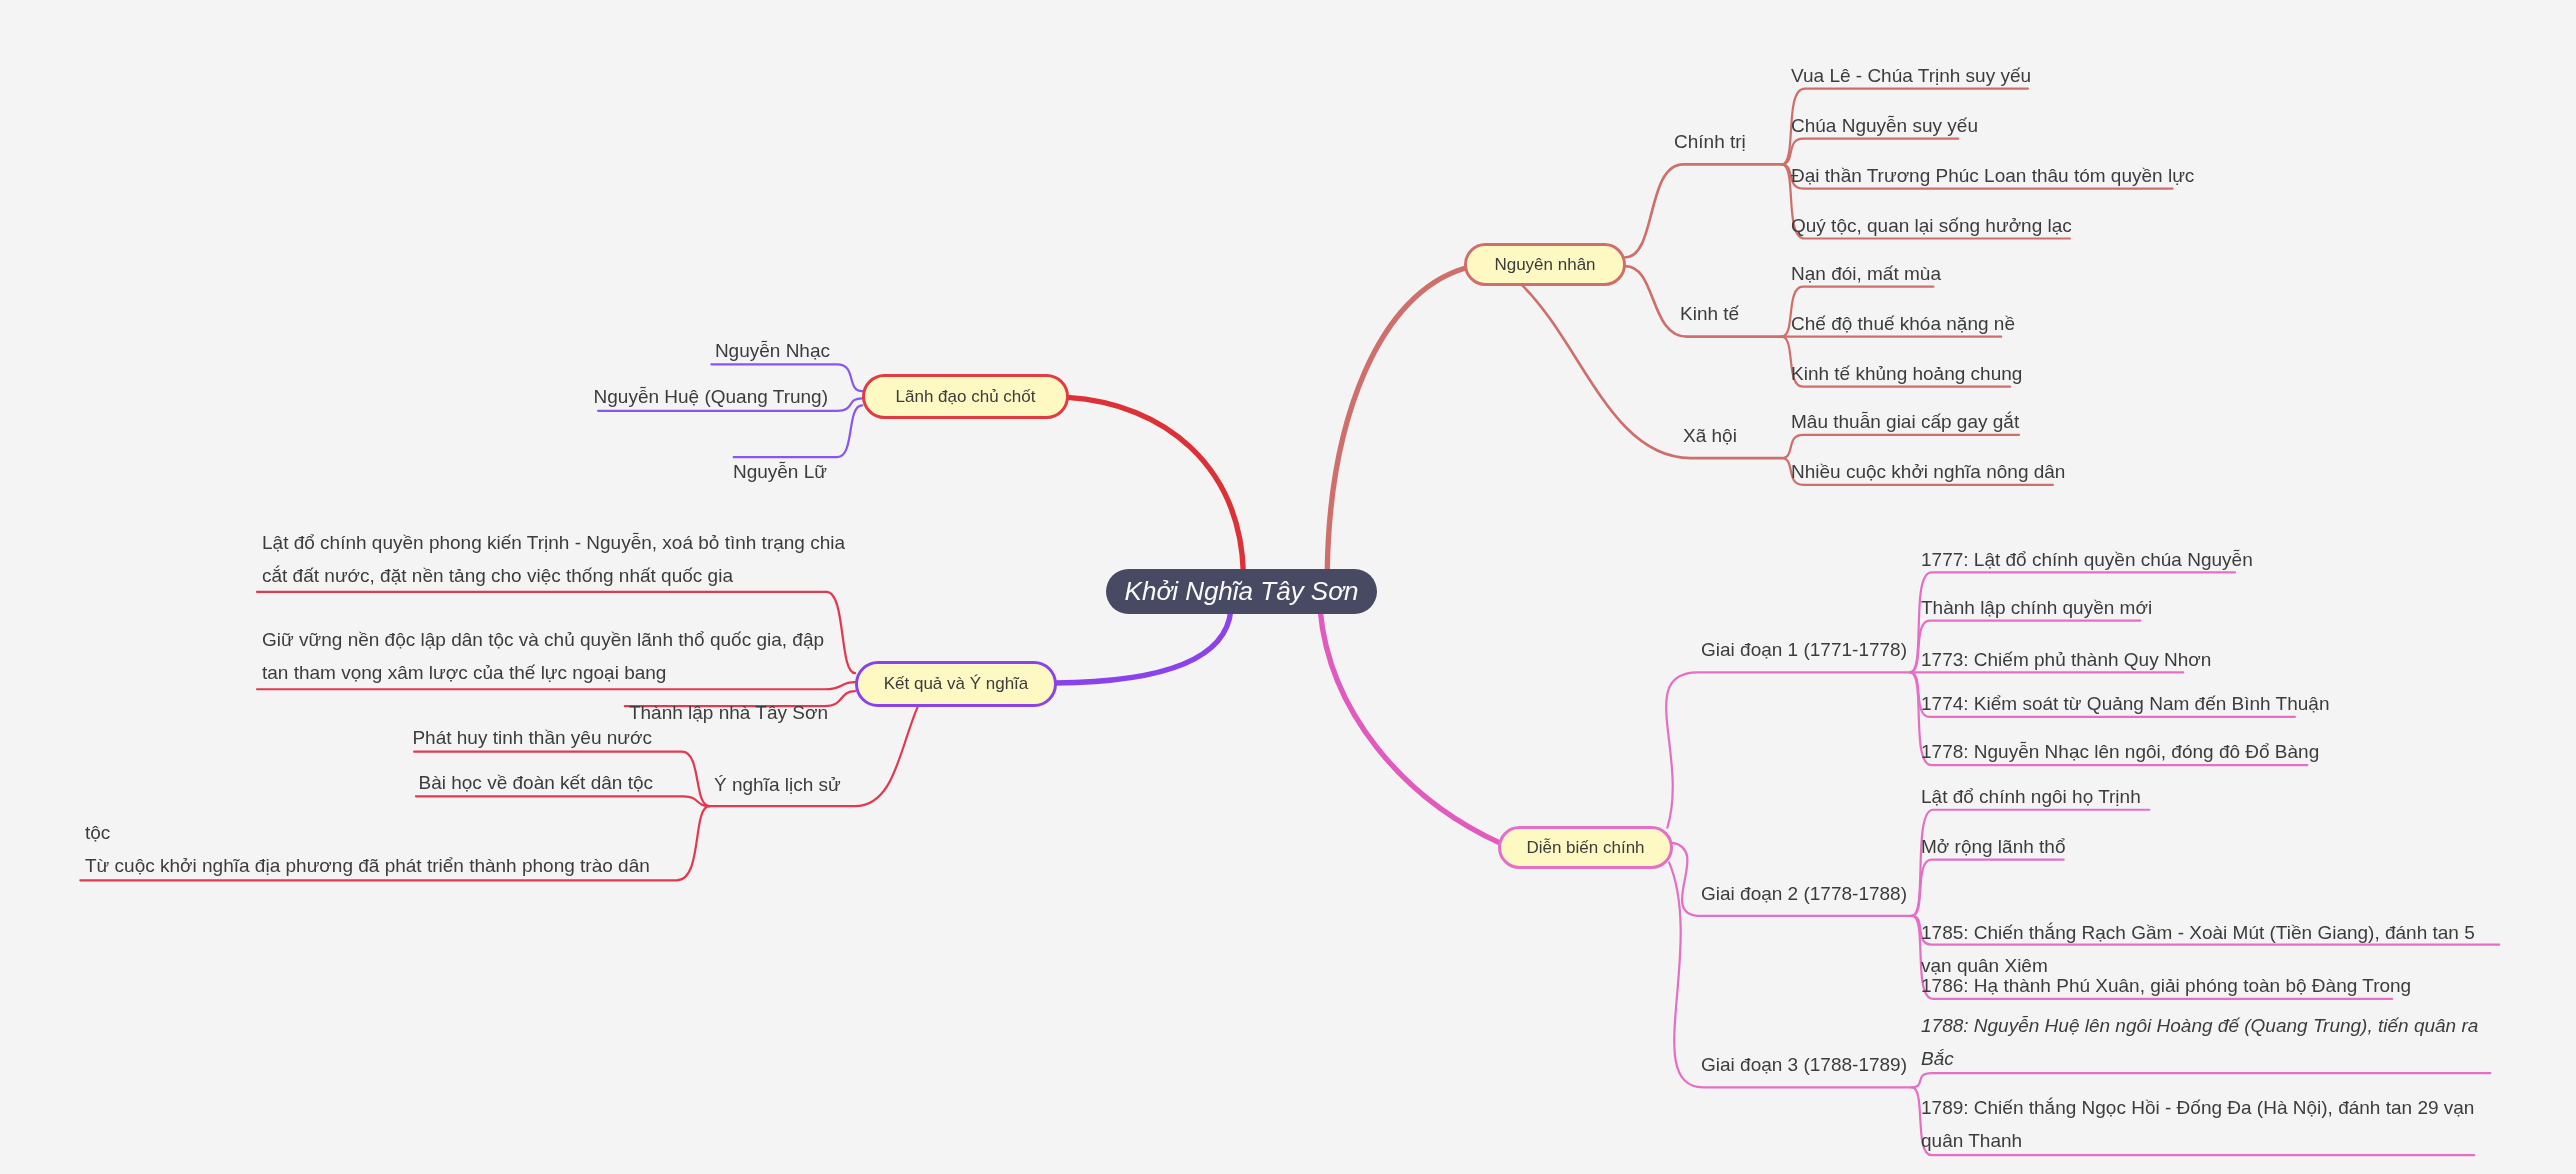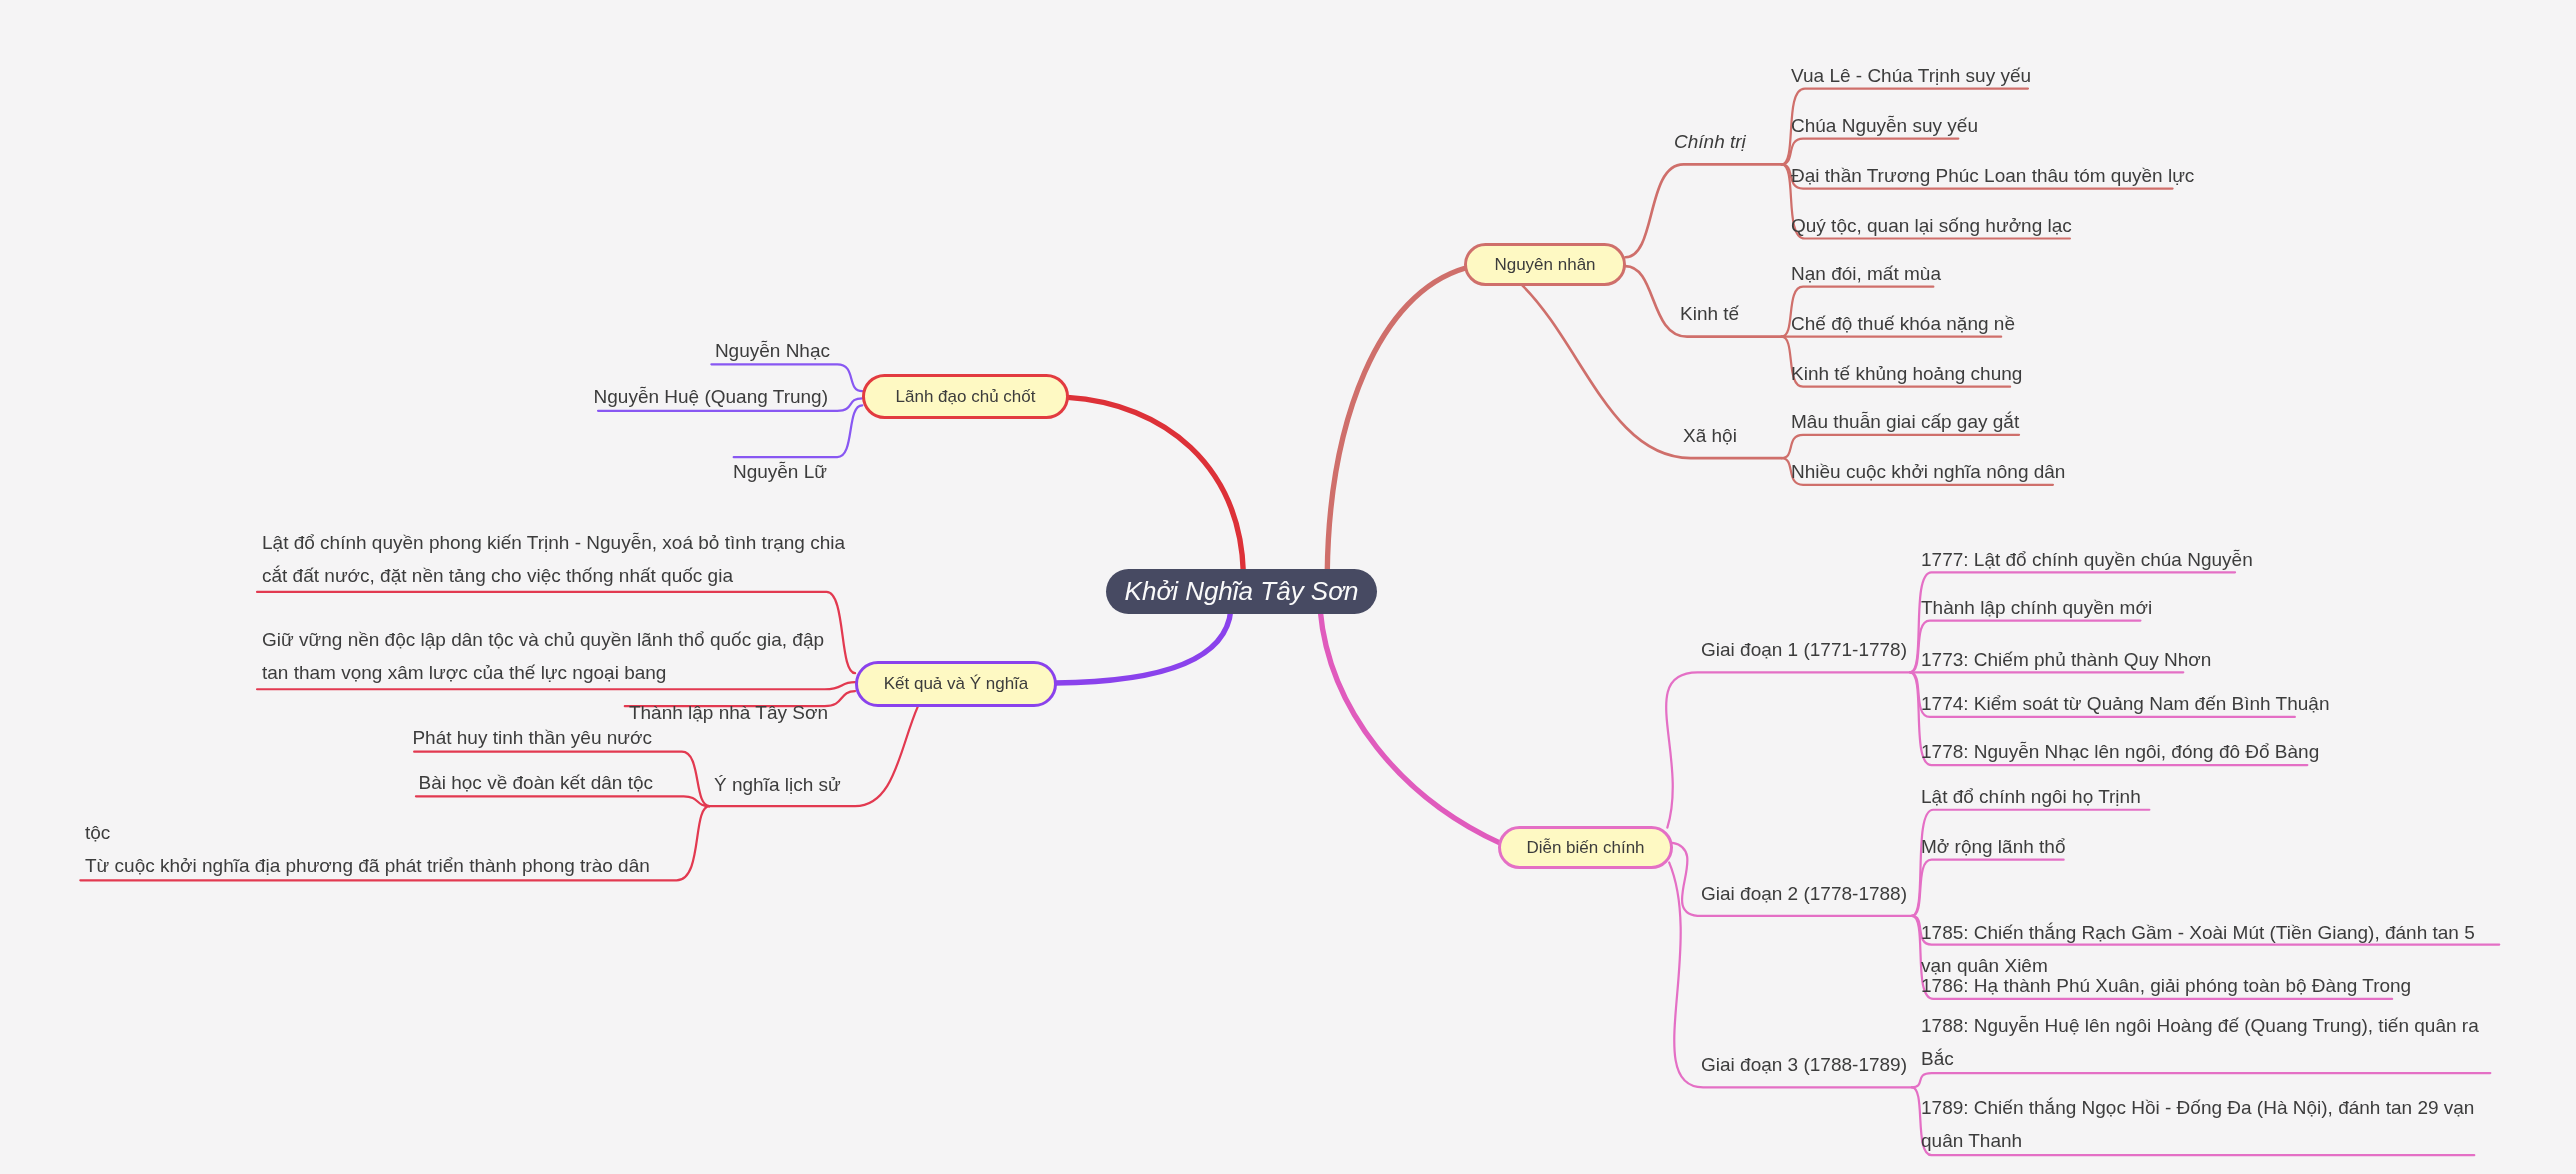--- a/index.html
+++ b/index.html
@@ -115,21 +115,21 @@
       <path class="leafline st-pink" d="M 2142,1026 C 2160,1026 2142,1119 2166,1119 L 2680,1119"></path>
       <path class="leafline st-pink" d="M 2142,1218 C 2158,1218 2144,1202 2164,1202 L 2790,1202"></path>
       <path class="leafline st-pink" d="M 2142,1218 C 2158,1218 2144,1294 2164,1294 L 2772,1294"></path>
     </g>
   </svg>
 
   <div class="node central" style="left:1106px;top:569px;width:271px;height:45px;font-style:italic;">Khởi Nghĩa Tây Sơn</div>
 
   <div class="node bd-salmon" style="left:1464px;top:243px;width:162px;height:43px;">Nguyên nhân</div>
 
-  <div class="glabel" style="left:1674px;top:131px;font-style:italic;">Chính trị</div>
+  <div class="glabel" style="left:1674px;top:131px;">Chính trị</div>
   <div class="leaf" style="left:1791px;top:59px;">Vua Lê - Chúa Trịnh suy yếu</div>
   <div class="leaf" style="left:1791px;top:109px;">Chúa Nguyễn suy yếu</div>
   <div class="leaf" style="left:1791px;top:159px;">Đại thần Trương Phúc Loan thâu tóm quyền lực</div>
   <div class="leaf" style="left:1791px;top:209px;">Quý tộc, quan lại sống hưởng lạc</div>
 
   <div class="glabel" style="left:1680px;top:303px;">Kinh tế</div>
   <div class="leaf" style="left:1791px;top:257px;">Nạn đói, mất mùa</div>
   <div class="leaf" style="left:1791px;top:307px;">Chế độ thuế khóa nặng nề</div>
   <div class="leaf" style="left:1791px;top:357px;">Kinh tế khủng hoảng chung</div>
 
@@ -174,21 +174,21 @@
   <div class="glabel" style="left:1701px;top:883px;">Giai đoạn 2 (1778-1788)</div>
   <div class="leaf" style="left:1921px;top:780px;">Lật đổ chính ngôi họ Trịnh</div>
   <div class="leaf" style="left:1921px;top:830px;">Mở rộng lãnh thổ</div>
   <div class="leaf" style="left:1921px;top:916px;">
     <div>1785: Chiến thắng Rạch Gầm - Xoài Mút (Tiền Giang), đánh tan 5</div>
     <div>vạn quân Xiêm</div>
   </div>
   <div class="leaf" style="left:1921px;top:969px;">1786: Hạ thành Phú Xuân, giải phóng toàn bộ Đàng Trong</div>
 
   <div class="glabel" style="left:1701px;top:1054px;">Giai đoạn 3 (1788-1789)</div>
-  <div class="leaf" style="left:1921px;top:1009px;">
+  <div class="leaf" style="left:1921px;top:1009px;font-style:italic;">
     <div>1788: Nguyễn Huệ lên ngôi Hoàng đế (Quang Trung), tiến quân ra</div>
     <div>Bắc</div>
   </div>
   <div class="leaf" style="left:1921px;top:1091px;">
     <div>1789: Chiến thắng Ngọc Hồi - Đống Đa (Hà Nội), đánh tan 29 vạn</div>
     <div>quân Thanh</div>
   </div>
 
 </div>
 

